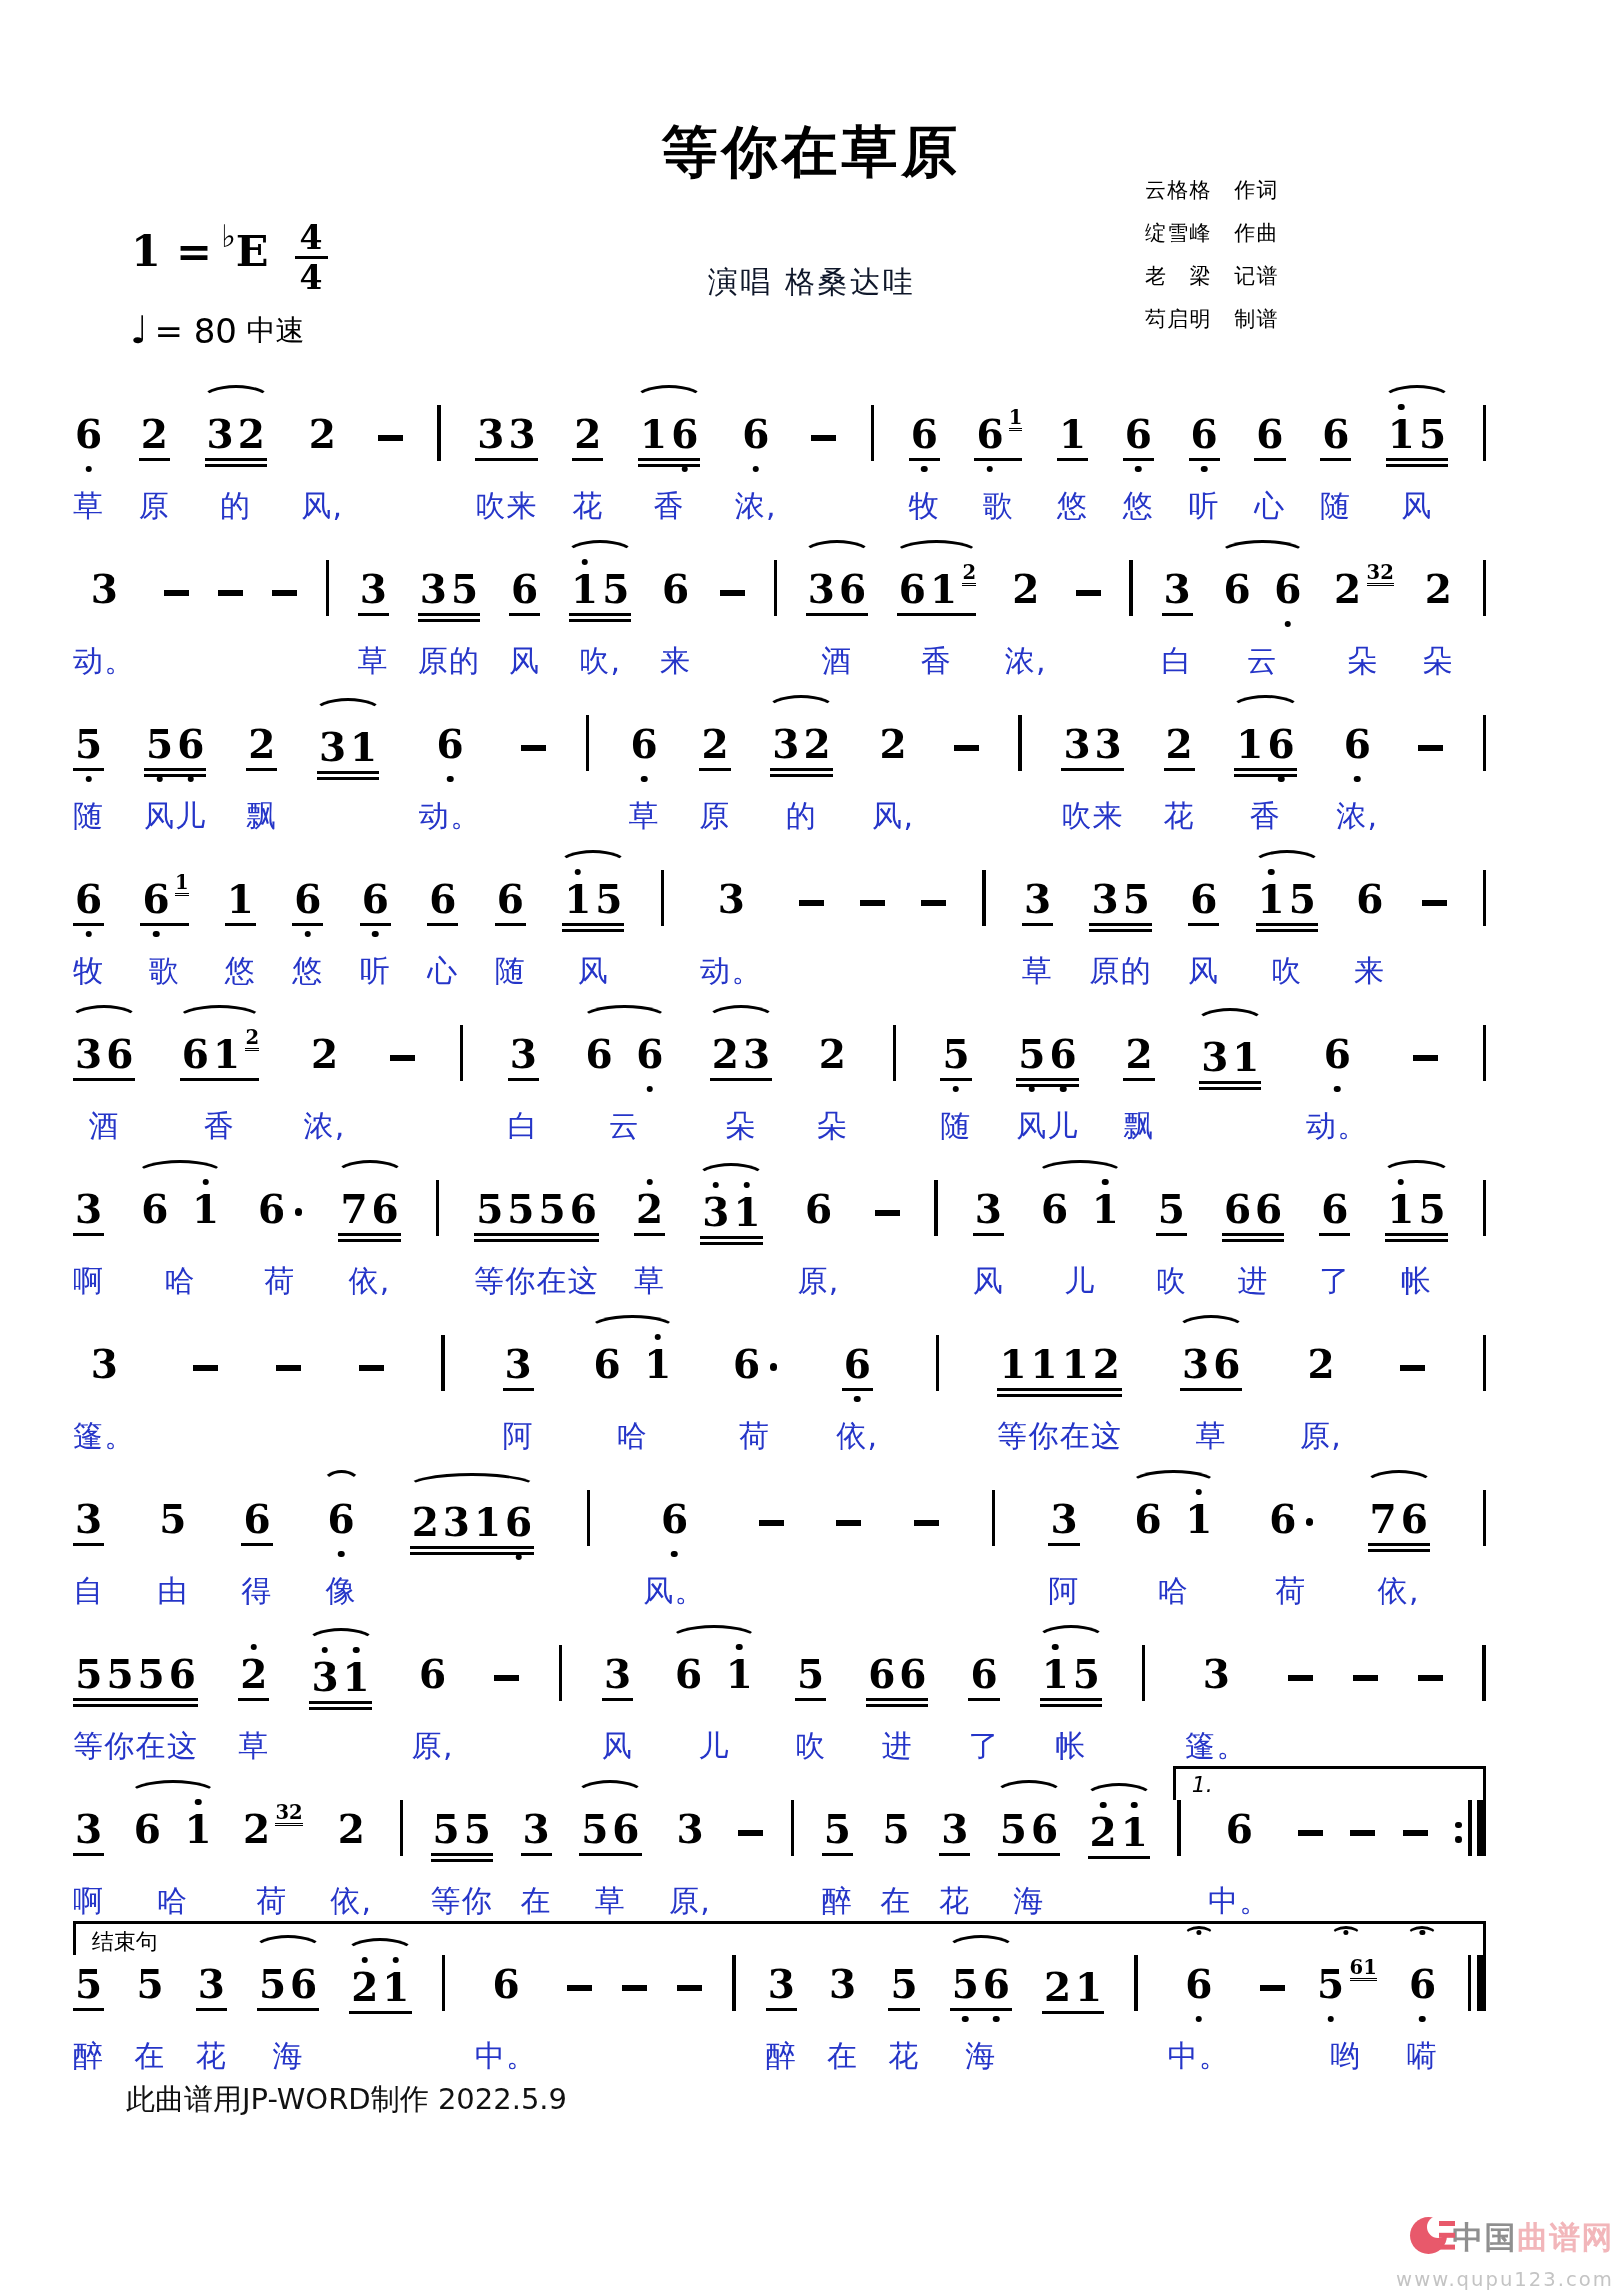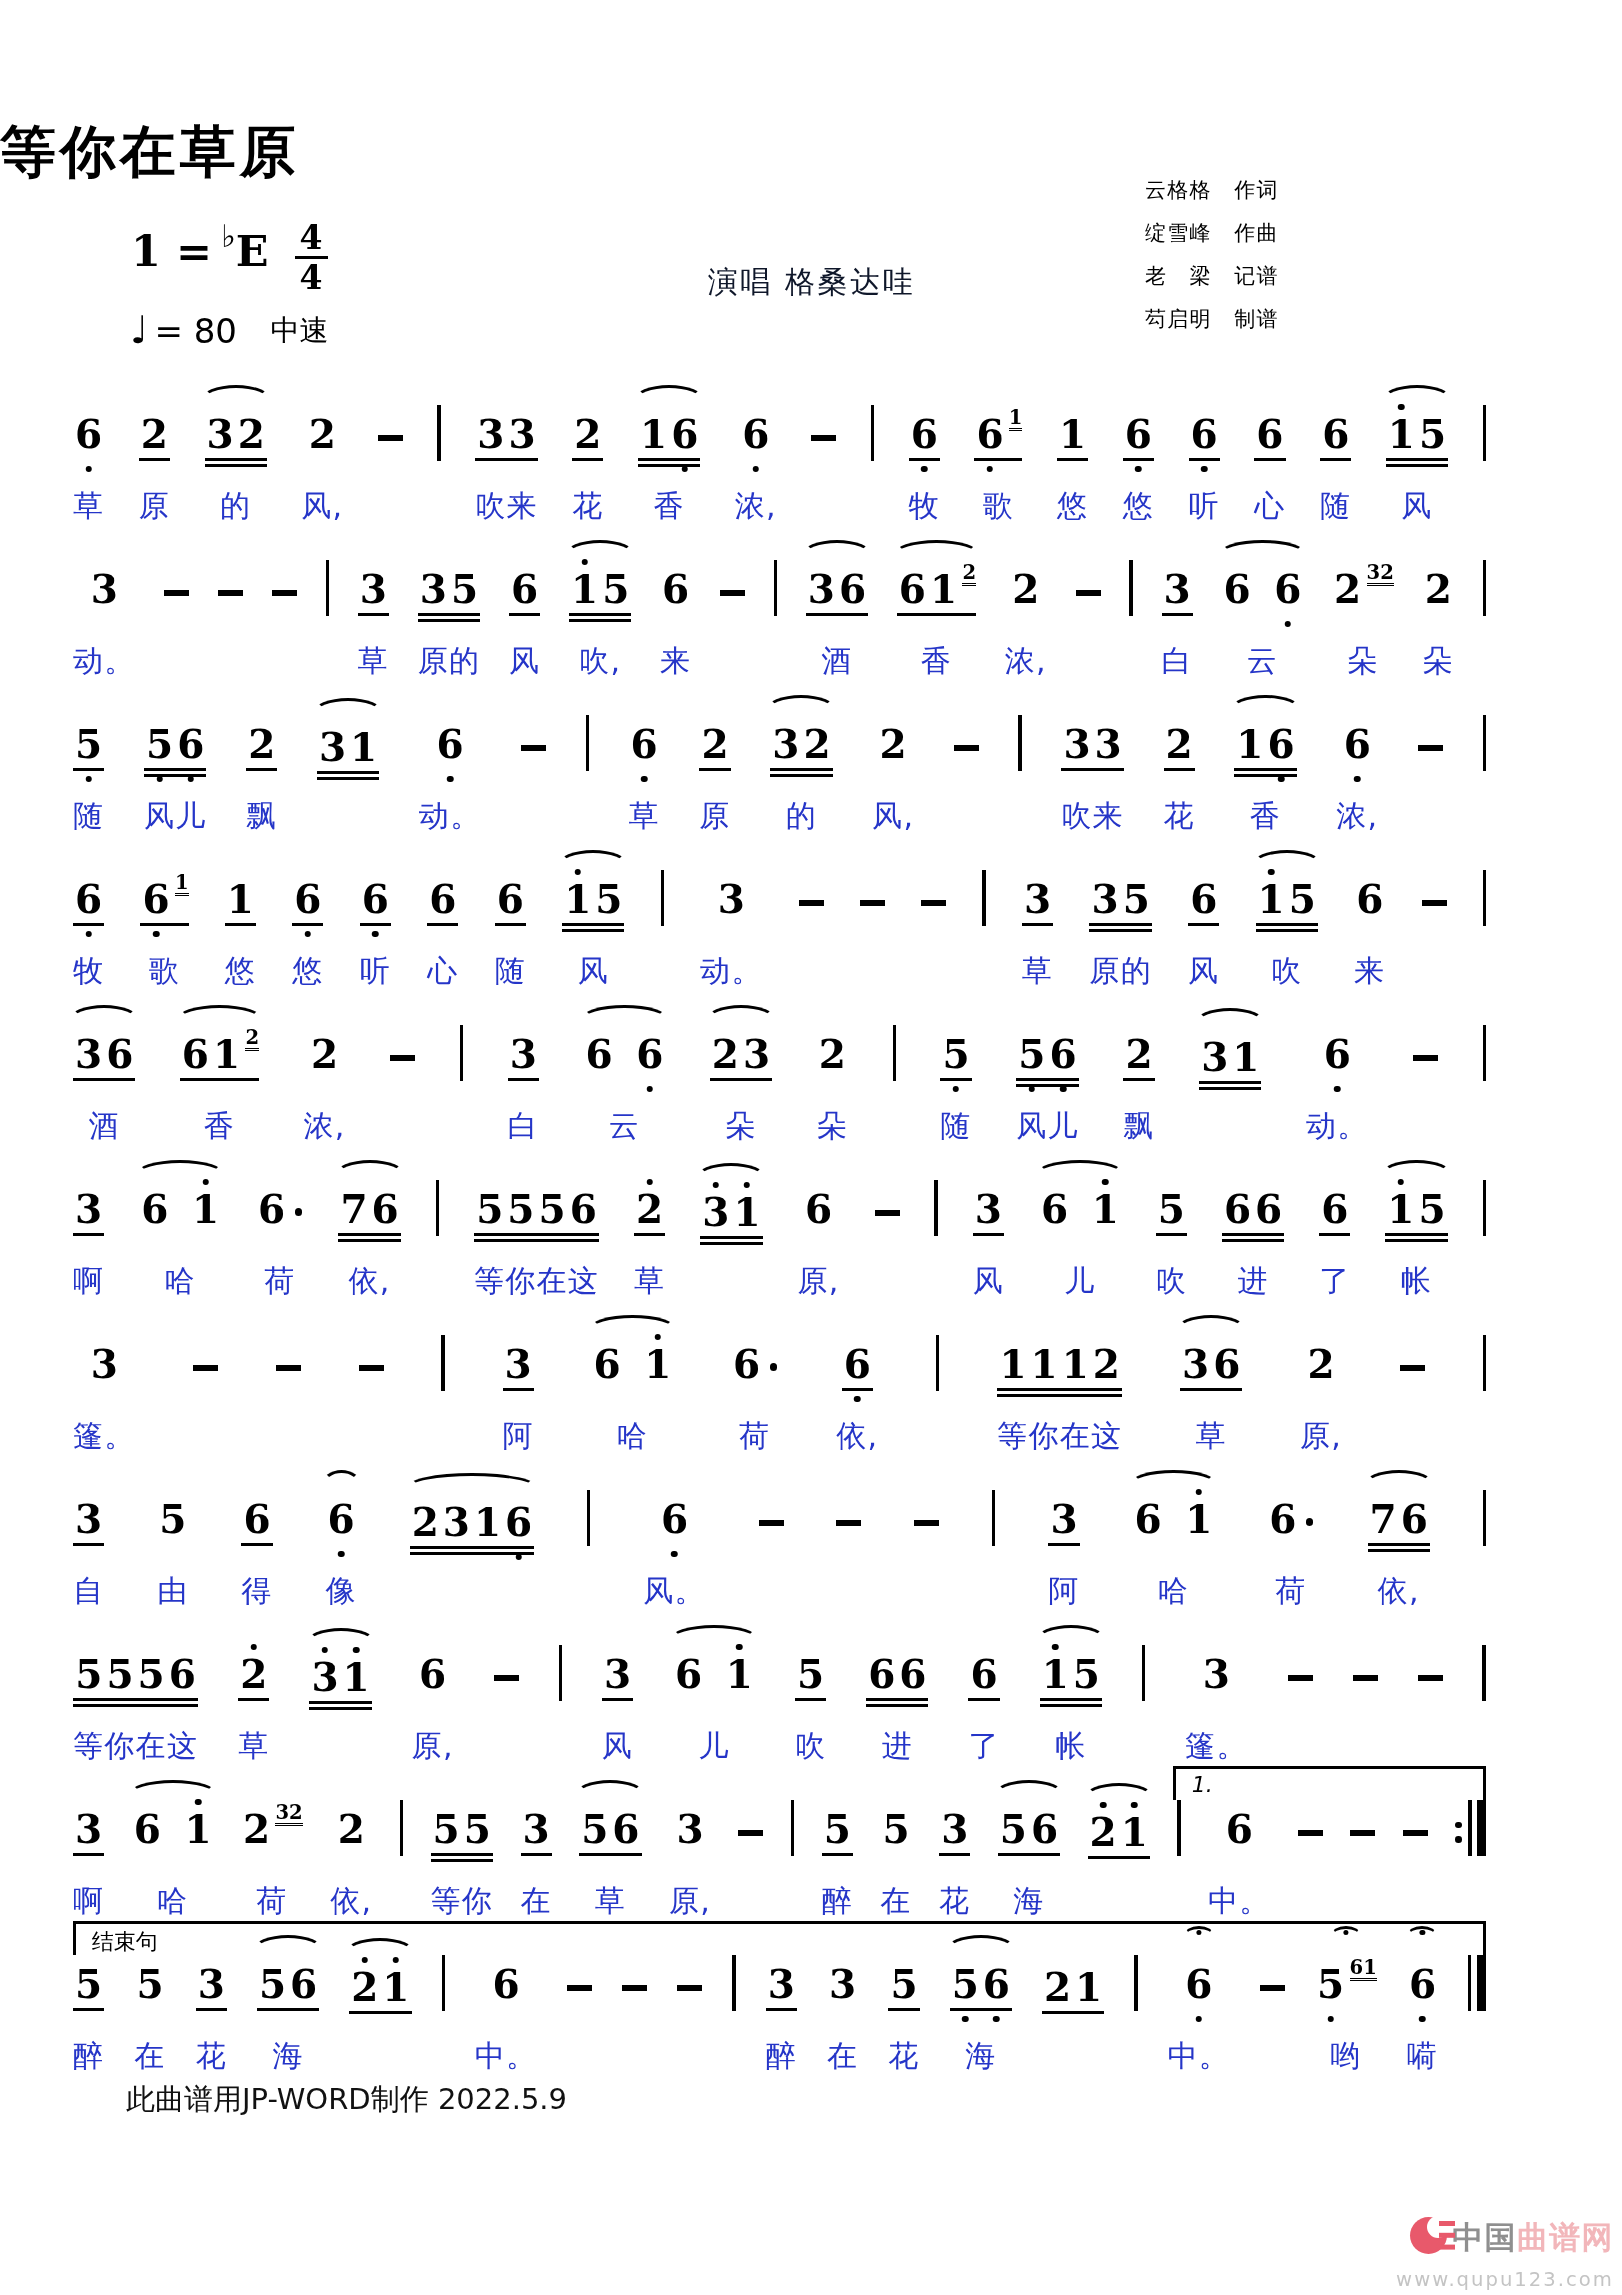--- a/index.html
+++ b/index.html
@@ -1,30 +1,30 @@
 <!DOCTYPE html>
 <html style="font-size:10.5px"><head>
 <meta charset="utf-8">
 <style>
   html,body{margin:0;padding:0;background:#e8e8e8;}
   .page{position:relative;width:1623px;height:2295px;background:#ffffff;margin:0 auto;overflow:hidden;
         font-family:"DejaVu Sans",sans-serif;color:#000;}
   
-  .title{position:absolute;top:115px;left:0;width:100%;text-align:left;
+  .title{position:absolute;top:115px;left:0;width:100%;text-align:center;
          font-size:56px;font-weight:bold;letter-spacing:3.9px;}
   .subtitle{position:absolute;top:262px;left:0;width:100%;text-align:center;font-size:30px;color:#0f172a;letter-spacing:2.6px;}
   .credits{position:absolute;top:169px;left:1145px;font-size:21px;line-height:43px;letter-spacing:1.3px;}
   .keysig{position:absolute;top:226px;left:131px;font-family:"DejaVu Serif",serif;font-weight:bold;font-size:43px;display:flex;align-items:flex-start;}
   .keysig .flat{font-size:31px;position:relative;top:-7.9px;margin-left:9.2px;}
   .keysig .meter{display:inline-flex;flex-direction:column;align-items:center;margin-left:26px;position:relative;top:-5.2px;}
   .keysig .meter span{font-size:33px;line-height:34px;}
   .keysig .meter .mdiv{width:33px;height:3.3px;background:#000;margin:1.3px 0;}
   .tempo{position:absolute;top:309px;left:130px;font-size:34px;display:flex;align-items:center;gap:6.5px;}
   .tempo .qnote{font-size:38px;position:relative;top:-1.3px;}
-  .tempo .ttext{font-size:29px;margin-left:27px;}
+  .tempo .ttext{font-size:29px;margin-left:3px;}
   
   .score{position:absolute;top:383px;left:73px;width:1413px;}
   .score-line{height:155px;position:relative;}
   .note-row{display:flex;justify-content:space-between;align-items:flex-end;position:relative;}
   .tok{display:flex;flex-direction:column;align-items:center;flex:0 0 auto;}
   .nwrap{height:98px;display:flex;align-items:flex-end;padding-bottom:26px;box-sizing:border-box;}
   .digits{display:inline-flex;align-items:flex-end;position:relative;
           font-family:"DejaVu Serif",serif;font-weight:bold;font-size:39px;line-height:41px;}
   .dg{position:relative;display:inline-block;padding:0 2px;}
   .gap{display:inline-block;width:19.6px;}

